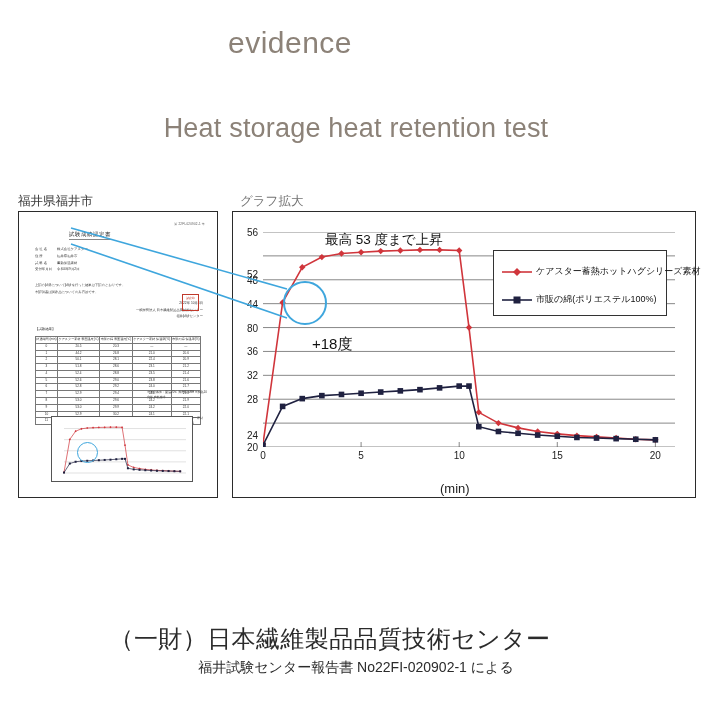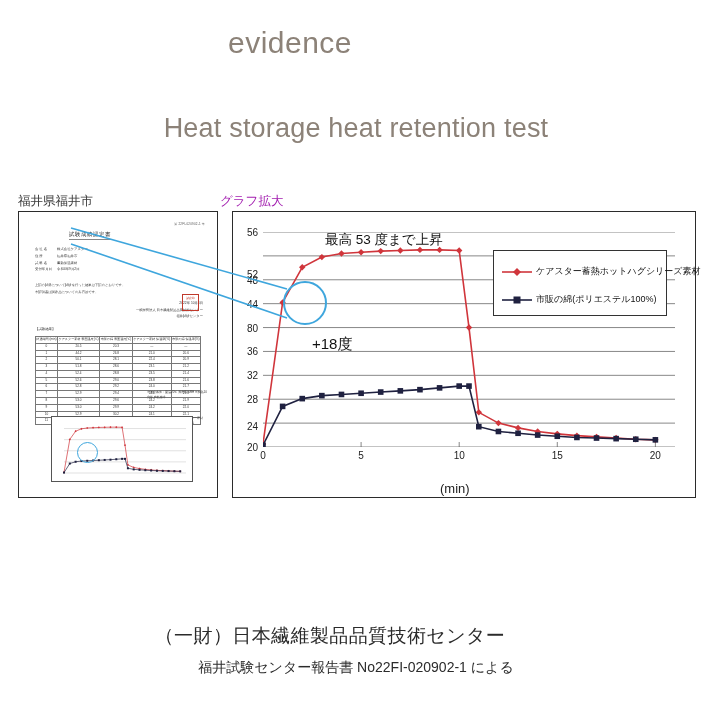--- a/index.html
+++ b/index.html
@@ -45,23 +45,23 @@
   .label-cert {
     position: absolute;
     top: 193px;
     left: 18px;
     font-size: 12.5px;
     color: #3a3a3a;
   }
   .label-graph {
     position: absolute;
     top: 193px;
-    left: 220px;
+    left: 240px;
     font-size: 12.5px;
-    color: #a21caf;
+    color: #737373;
   }
 
   
   .cert-panel {
     position: absolute;
     left: 18px;
     top: 211px;
     width: 198px;
     height: 285px;
     border: 1px solid #2b2b2b;
@@ -309,21 +309,21 @@
     pointer-events: none;
   }
 
   
   .footer1 {
     position: absolute;
     top: 623px;
     left: 0;
     width: 660px;
     text-align: center;
-    font-size: 19px;
+    font-size: 24px;
     color: #2b2b2b;
     letter-spacing: 0.4px;
   }
   .footer2 {
     position: absolute;
     top: 659px;
     left: 0;
     width: 712px;
     text-align: center;
     font-size: 14px;
@@ -535,21 +535,21 @@
       </div>
       <div class="cert-circle"></div>
     </div>
   </div>
 
   <div class="unit-label">(℃)</div>
   <div class="graph-panel"></div>
 
   <div class="y-axis-labels" id="y-labels">
       <div style="top: 215px;">20</div>
-      <div style="top: 194px; margin-left: 24px;">24</div>
+      <div style="top: 203px; margin-left: 24px;">24</div>
       <div style="top: 167.222px;">28</div>
       <div style="top: 143.333px;">32</div>
       <div style="top: 119.444px;">36</div>
       <div style="top: 95.5556px;">80</div>
       <div style="top: 71.6667px;">44</div>
       <div style="top: 47.7778px;">48</div>
       <div style="top: 42px;">52</div>
       <div style="top: 0px;">56</div>
     </div>
   <div class="x-axis-labels" id="x-labels">

